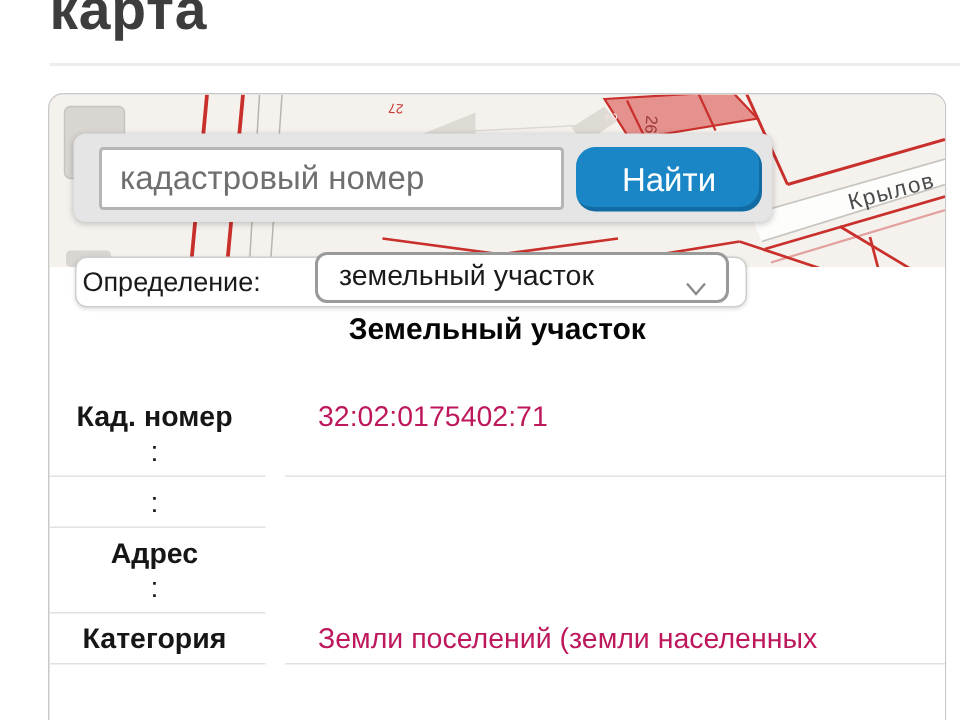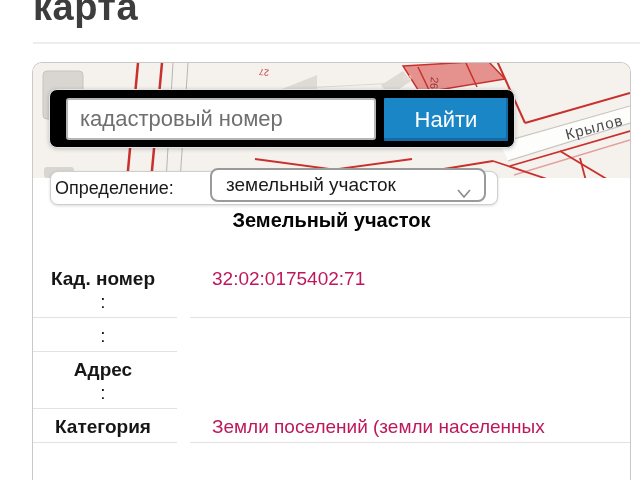--- a/index.html
+++ b/index.html
@@ -18,32 +18,32 @@
   .widget {
     position:absolute; left:32px; top:62px; width:599px; height:440px;
     border:1px solid #c9c9c9; border-bottom:none;
     border-radius:10px 10px 0 0; background:#fff; overflow:hidden;
   }
   .map { position:absolute; left:0; top:0; width:597px; height:115px; }
   .map svg { display:block; }
   
   .search-box {
     position:absolute; left:16px; top:26px; width:466px; height:59px;
-    background:#000000; border:1px solid #e3e3e3; border-radius:8px;
+    background:#e5e5e5; border:1px solid #e3e3e3; border-radius:8px;
     box-shadow:0 1px 4px rgba(0,0,0,0.22);
   }
   .search-input {
     position:absolute; left:16px; top:8px; width:310px; height:42px;
     border:2px solid #b5b5b5; border-radius:3px; font-size:22px; color:#333;
     padding:0 12px; font-family:"Liberation Sans", sans-serif; outline:none; background:#fff;
   }
   .search-input::placeholder { color:#6f6f6f; opacity:1; }
   .search-button {
     position:absolute; left:334px; top:8px; width:124px; height:43px;
-    background:#1a86c6; color:#fff; font-size:22px; border:none; border-radius:1px;
+    background:#1a86c6; color:#fff; font-size:22px; border:none; border-radius:13px;
     font-family:"Liberation Sans", sans-serif; cursor:pointer;
     box-shadow:inset -2px -3px 0 rgba(0,40,70,0.28);
   }
   
   .definition-box {
     position:absolute; left:17px; top:108px; width:448px; height:34px;
     background:#fff; border:1px solid #cfcfcf; border-radius:8px;
     box-shadow:0 1px 3px rgba(0,0,0,0.15);
   }
   .definition-label {

